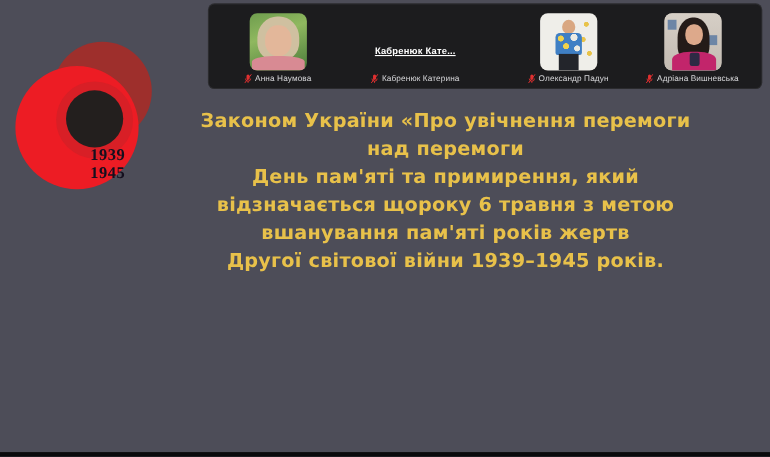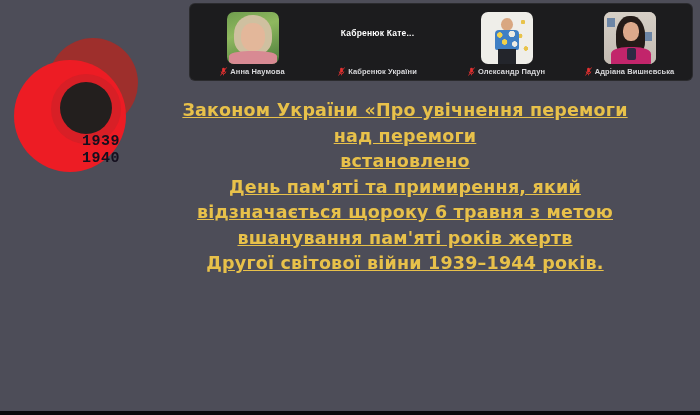--- a/index.html
+++ b/index.html
@@ -84,41 +84,40 @@
   }
   .emblem-dates {
     position: absolute;
     left: 74px;
     top: 97px;
     color: #140f1e;
     font-weight: bold;
     font-size: 15px;
     line-height: 17px;
     letter-spacing: 0.5px;
-    font-family: Liberation Mono, monospace;
+    font-family: Liberation Serif, serif;
   }
 
   
   .slide-text {
     position: absolute;
     left: 150px;
     top: 98px;
     width: 510px;
     text-align: center;
     color: #e8c14a;
     font-weight: bold;
     font-size: 17.5px;
     line-height: 25.5px;
     font-family: "DejaVu Sans", sans-serif;
     letter-spacing: 0.2px;
   }
   .slide-text .ln {
     display: block;
     white-space: nowrap;
-    text-decoration: underline;
   }
 
   
   .filmstrip {
     position: absolute;
     left: 190px;
     top: 4px;
     width: 502px;
     height: 76px;
     background: #1c1c1e;
@@ -127,21 +126,21 @@
   }
 
   .tile {
     position: absolute;
     top: 0;
     width: 125px;
     height: 76px;
   }
   .tile-1 { left: 0px; }
   .tile-2 { left: 125px; }
-  .tile-3 { left: 254px; }
+  .tile-3 { left: 264px; }
   .tile-4 { left: 377px; }
 
   .thumb {
     position: absolute;
     top: 8px;
     left: 37px;
     width: 52px;
     height: 52px;
     border-radius: 7px;
     overflow: hidden;
@@ -223,40 +222,40 @@
   }
   .av4 .phone {
     position: absolute; left: 23px; bottom: 4px; width: 9px; height: 12px;
     background: #2e2a44; border-radius: 2px;
   }
 
   
   .speaker-name {
     position: absolute;
     left: 0;
-    top: 24px;
+    top: 37px;
     width: 125px;
     text-align: center;
     color: #ffffff;
     font-weight: bold;
     font-size: 8.5px;
     letter-spacing: 0.2px;
     white-space: nowrap;
+    text-decoration: underline;
   }
 
   
   .nameplate {
     position: absolute;
     bottom: 4px;
     left: 0;
     width: 125px;
     display: flex;
     justify-content: center;
     gap: 3px;
-    font-weight: bold;
   }
   .nameplate .label {
     color: #d8d8db;
     font-size: 7.5px;
     white-space: nowrap;
     letter-spacing: 0.1px;
   }
   .mic-muted {
     width: 7px;
     height: 9px;
@@ -271,32 +270,31 @@
 
   <div class="slide">
 
     <div class="emblem">
       <div class="poppy-dark"></div>
       <div class="poppy-bright"></div>
       <div class="poppy-inner-ring"></div>
       <div class="poppy-center"></div>
       <div class="emblem-dates">
         <div>1939</div>
-        <div>1940</div>
+        <div>1945</div>
       </div>
     </div>
 
     <div class="slide-text">
       <span class="ln">Законом України «Про увічнення перемоги</span>
       <span class="ln">над перемоги</span>
-      <span class="ln">встановлено</span>
       <span class="ln">День пам'яті та примирення, який</span>
       <span class="ln">відзначається щороку 6 травня з метою</span>
       <span class="ln">вшанування пам'яті років жертв</span>
-      <span class="ln">Другої світової війни 1939–1944 років.</span>
+      <span class="ln">Другої світової війни 1939–1945 років.</span>
     </div>
   </div>
 
   <div class="bottom-edge"></div>
 
   <div class="filmstrip">
 
     <div class="tile tile-1">
       <div class="thumb av1">
         <div class="hair"></div>
@@ -316,21 +314,21 @@
 
     <div class="tile tile-2">
       <div class="speaker-name">Кабренюк  Кате...</div>
       <div class="nameplate">
         <svg class="mic-muted" viewBox="0 0 10 13">
           <rect x="3" y="1" width="4" height="7" rx="2" fill="#e03030"></rect>
           <path d="M1.6 6.4a3.4 3.4 0 0 0 6.8 0" stroke="#e03030" stroke-width="1.2" fill="none"></path>
           <rect x="4.4" y="9.6" width="1.2" height="2.4" fill="#e03030"></rect>
           <line x1="0.6" y1="12.3" x2="9.4" y2="0.7" stroke="#e03030" stroke-width="1.3"></line>
         </svg>
-        <span class="label">Кабренюк України</span>
+        <span class="label">Кабренюк Катерина</span>
       </div>
     </div>
 
     <div class="tile tile-3">
       <div class="thumb av3">
         <div class="deco"></div>
           <div class="head"></div>
         <div class="shirt"></div>
           <div class="shirt-pat"></div>
           <div class="pants"></div>

